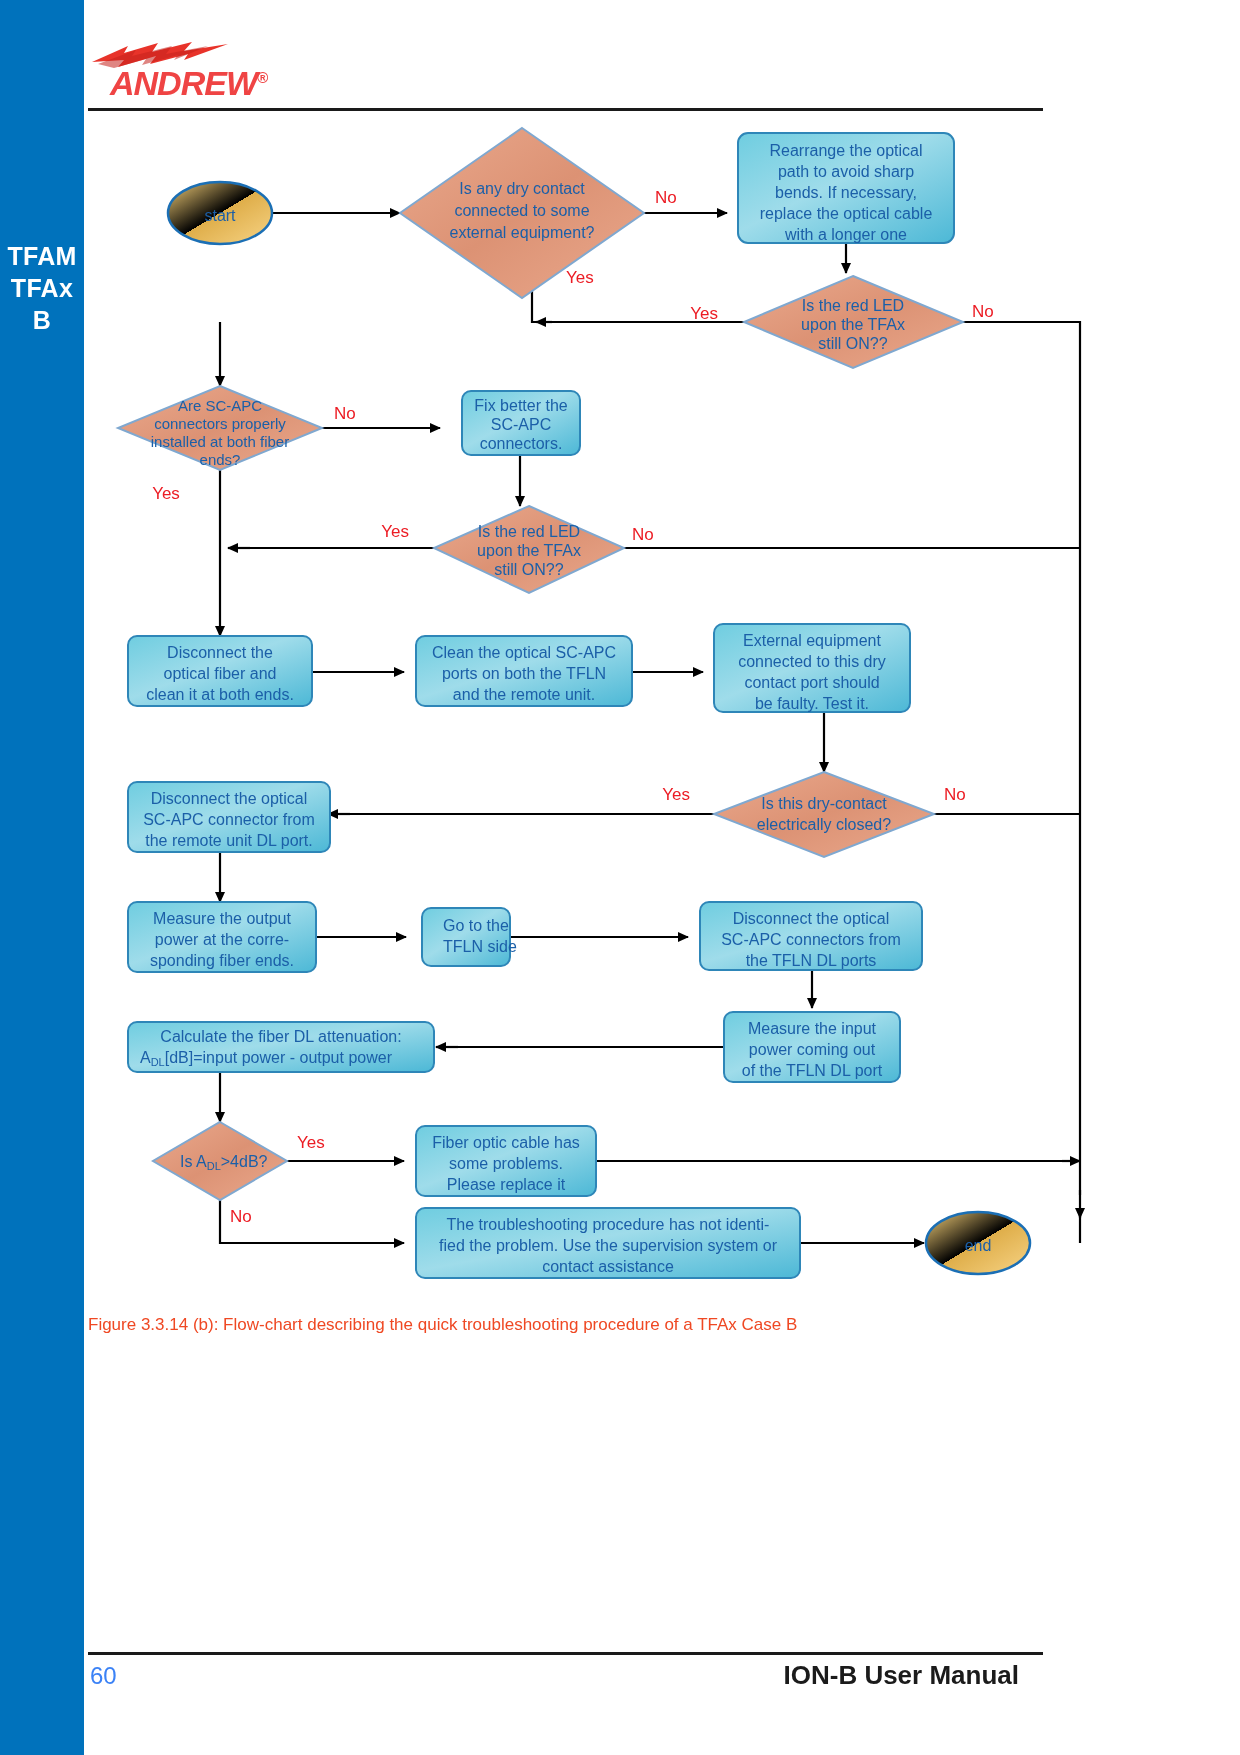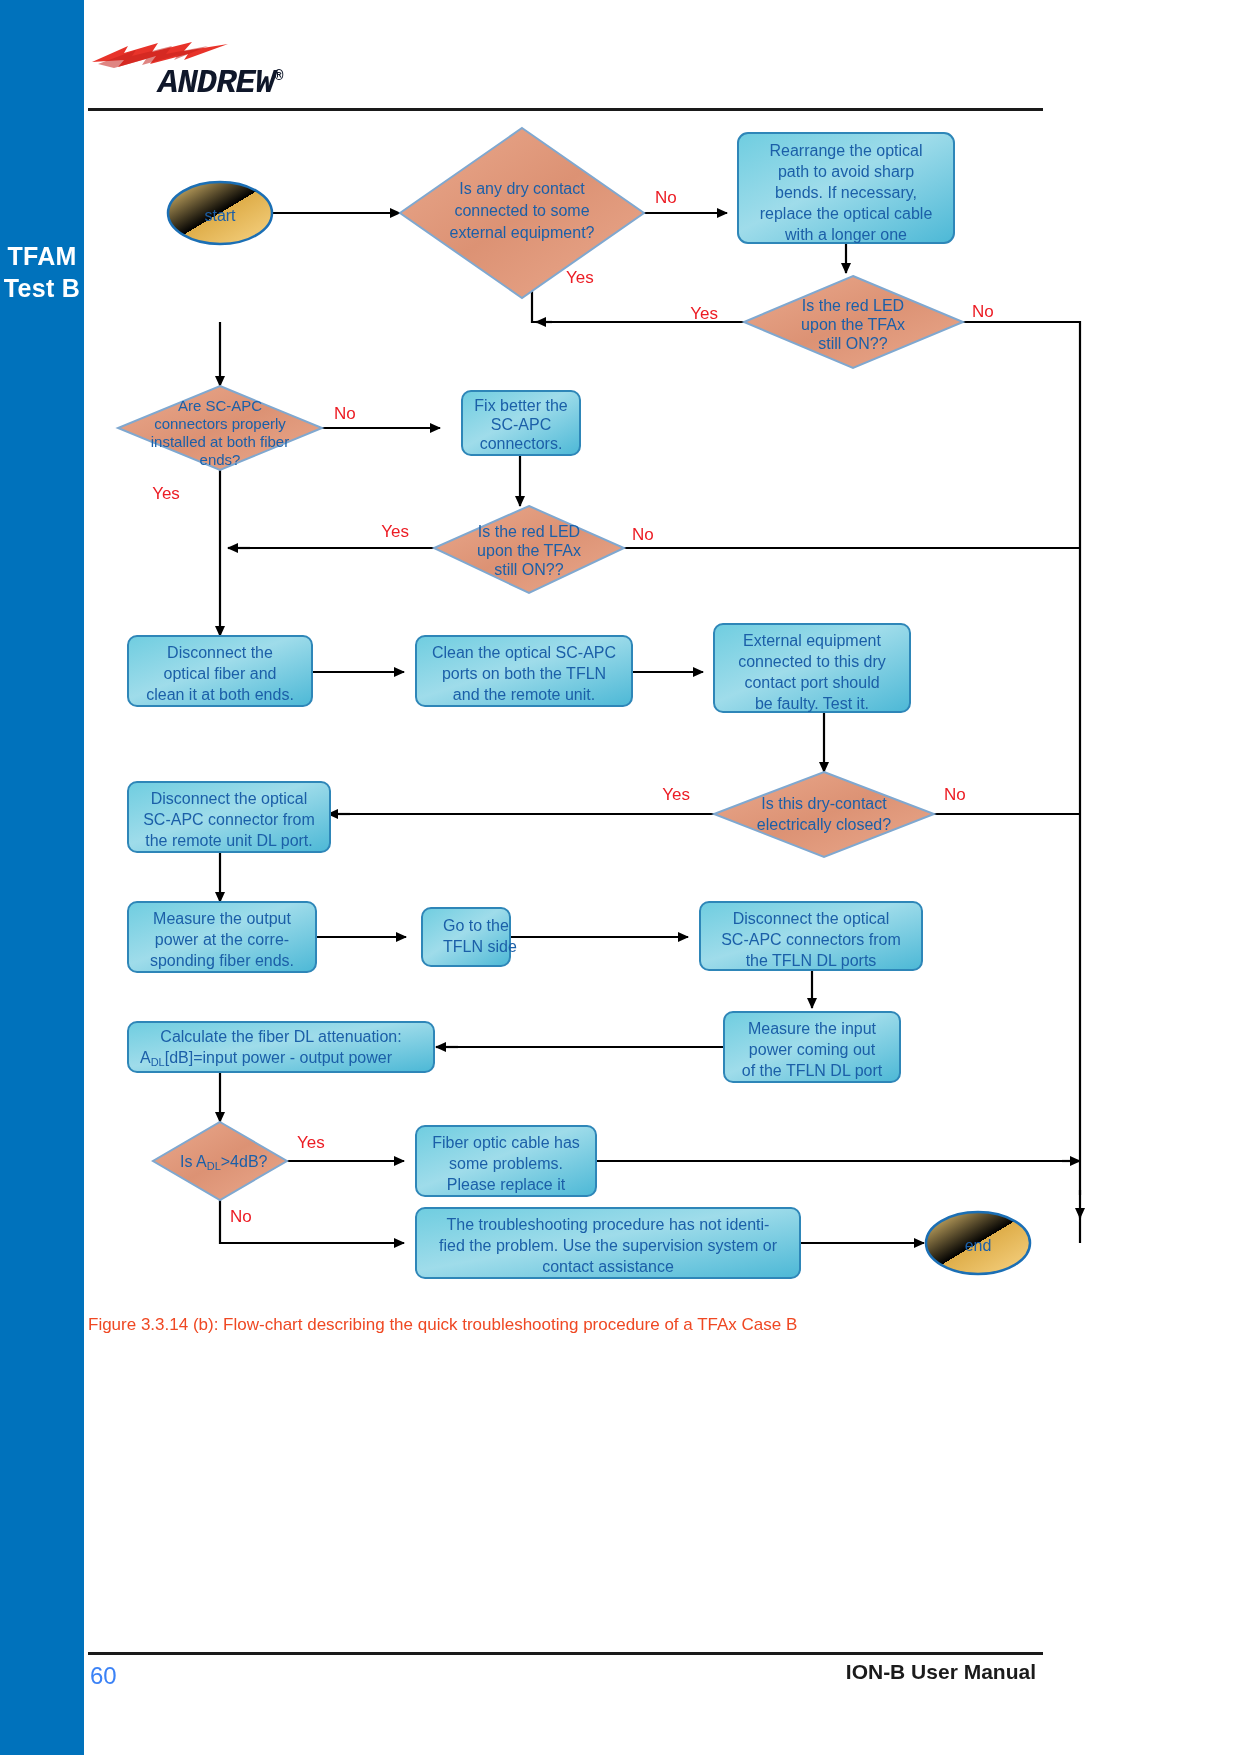--- a/index.html
+++ b/index.html
@@ -21,38 +21,38 @@
     letter-spacing:.3px;
   }
   .logo-wrap{
     position:absolute;left:88px;top:40px;width:300px;height:70px;
   }
   .logo-bolt{
     position:absolute;left:0px;top:0px;width:160px;height:34px;
   }
   .logo-text{
     position:absolute;left:22px;top:24px;
-    font-family:Liberation Mono, monospace;
+    font-family:Liberation Sans, sans-serif;
     font-size:34px;font-weight:bold;font-style:italic;
-    color:#0f172a;letter-spacing:-1px;margin-left:48px;
+    color:#ef4444;letter-spacing:-1px;
   }
   .logo-reg{font-size:15px;vertical-align:super;}
   .rule-top{
     position:absolute;left:88px;top:108px;width:955px;height:3px;background:#1a1a1a;
   }
   .rule-bottom{
     position:absolute;left:88px;top:1652px;width:955px;height:3px;background:#1a1a1a;
   }
   .page-num{
     position:absolute;left:90px;top:1662px;
     font-size:24px;color:#3b82f6;
   }
   .manual-title{
-    position:absolute;left:636px;top:1660px;width:400px;text-align:right;
-    font-size:21px;color:#1b1b1b;font-weight:bold;
+    position:absolute;left:619px;top:1660px;width:400px;text-align:right;
+    font-size:26px;color:#1b1b1b;font-weight:bold;
   }
   .caption{
     position:absolute;left:88px;top:1315px;width:955px;text-align:left;
     font-size:17px;color:#ef4823;
   }
   svg.flow{position:absolute;left:0;top:0;width:1240px;height:1330px;}
   .nodeText{
     font-family:"Liberation Sans", sans-serif;
     fill:#1b5fa8;font-size:16px;
   }
@@ -62,21 +62,21 @@
     fill:#ec1c24;font-size:17px;
   }
   .sub{font-size:11px;}
 </style>
 </head>
 <body>
 
 <div class="sidebar-strip"></div>
 <div class="sidebar-label">
   <div>TFAM</div>
-  <div>Test B</div>
+  <div>TFAx B</div>
 </div>
 
 <div class="logo-wrap">
   <svg class="logo-bolt" viewBox="0 0 160 34">
     <path d="M4 22 L40 6 L36 13 L70 3 L64 12 L104 2 L96 11 L140 4 L96 20 L100 14 L62 24 L68 16 L30 27 L36 20 Z" fill="#e8332a"></path>
     <path d="M10 24 L48 10 L44 16 L84 6 L78 14 L120 6 L86 20 L90 15 L54 25 L58 19 L26 28 Z" fill="#c4211c" opacity="0.55"></path>
   </svg>
   <div class="logo-text"><span>ANDREW</span><span class="logo-reg">®</span></div>
 </div>
 

